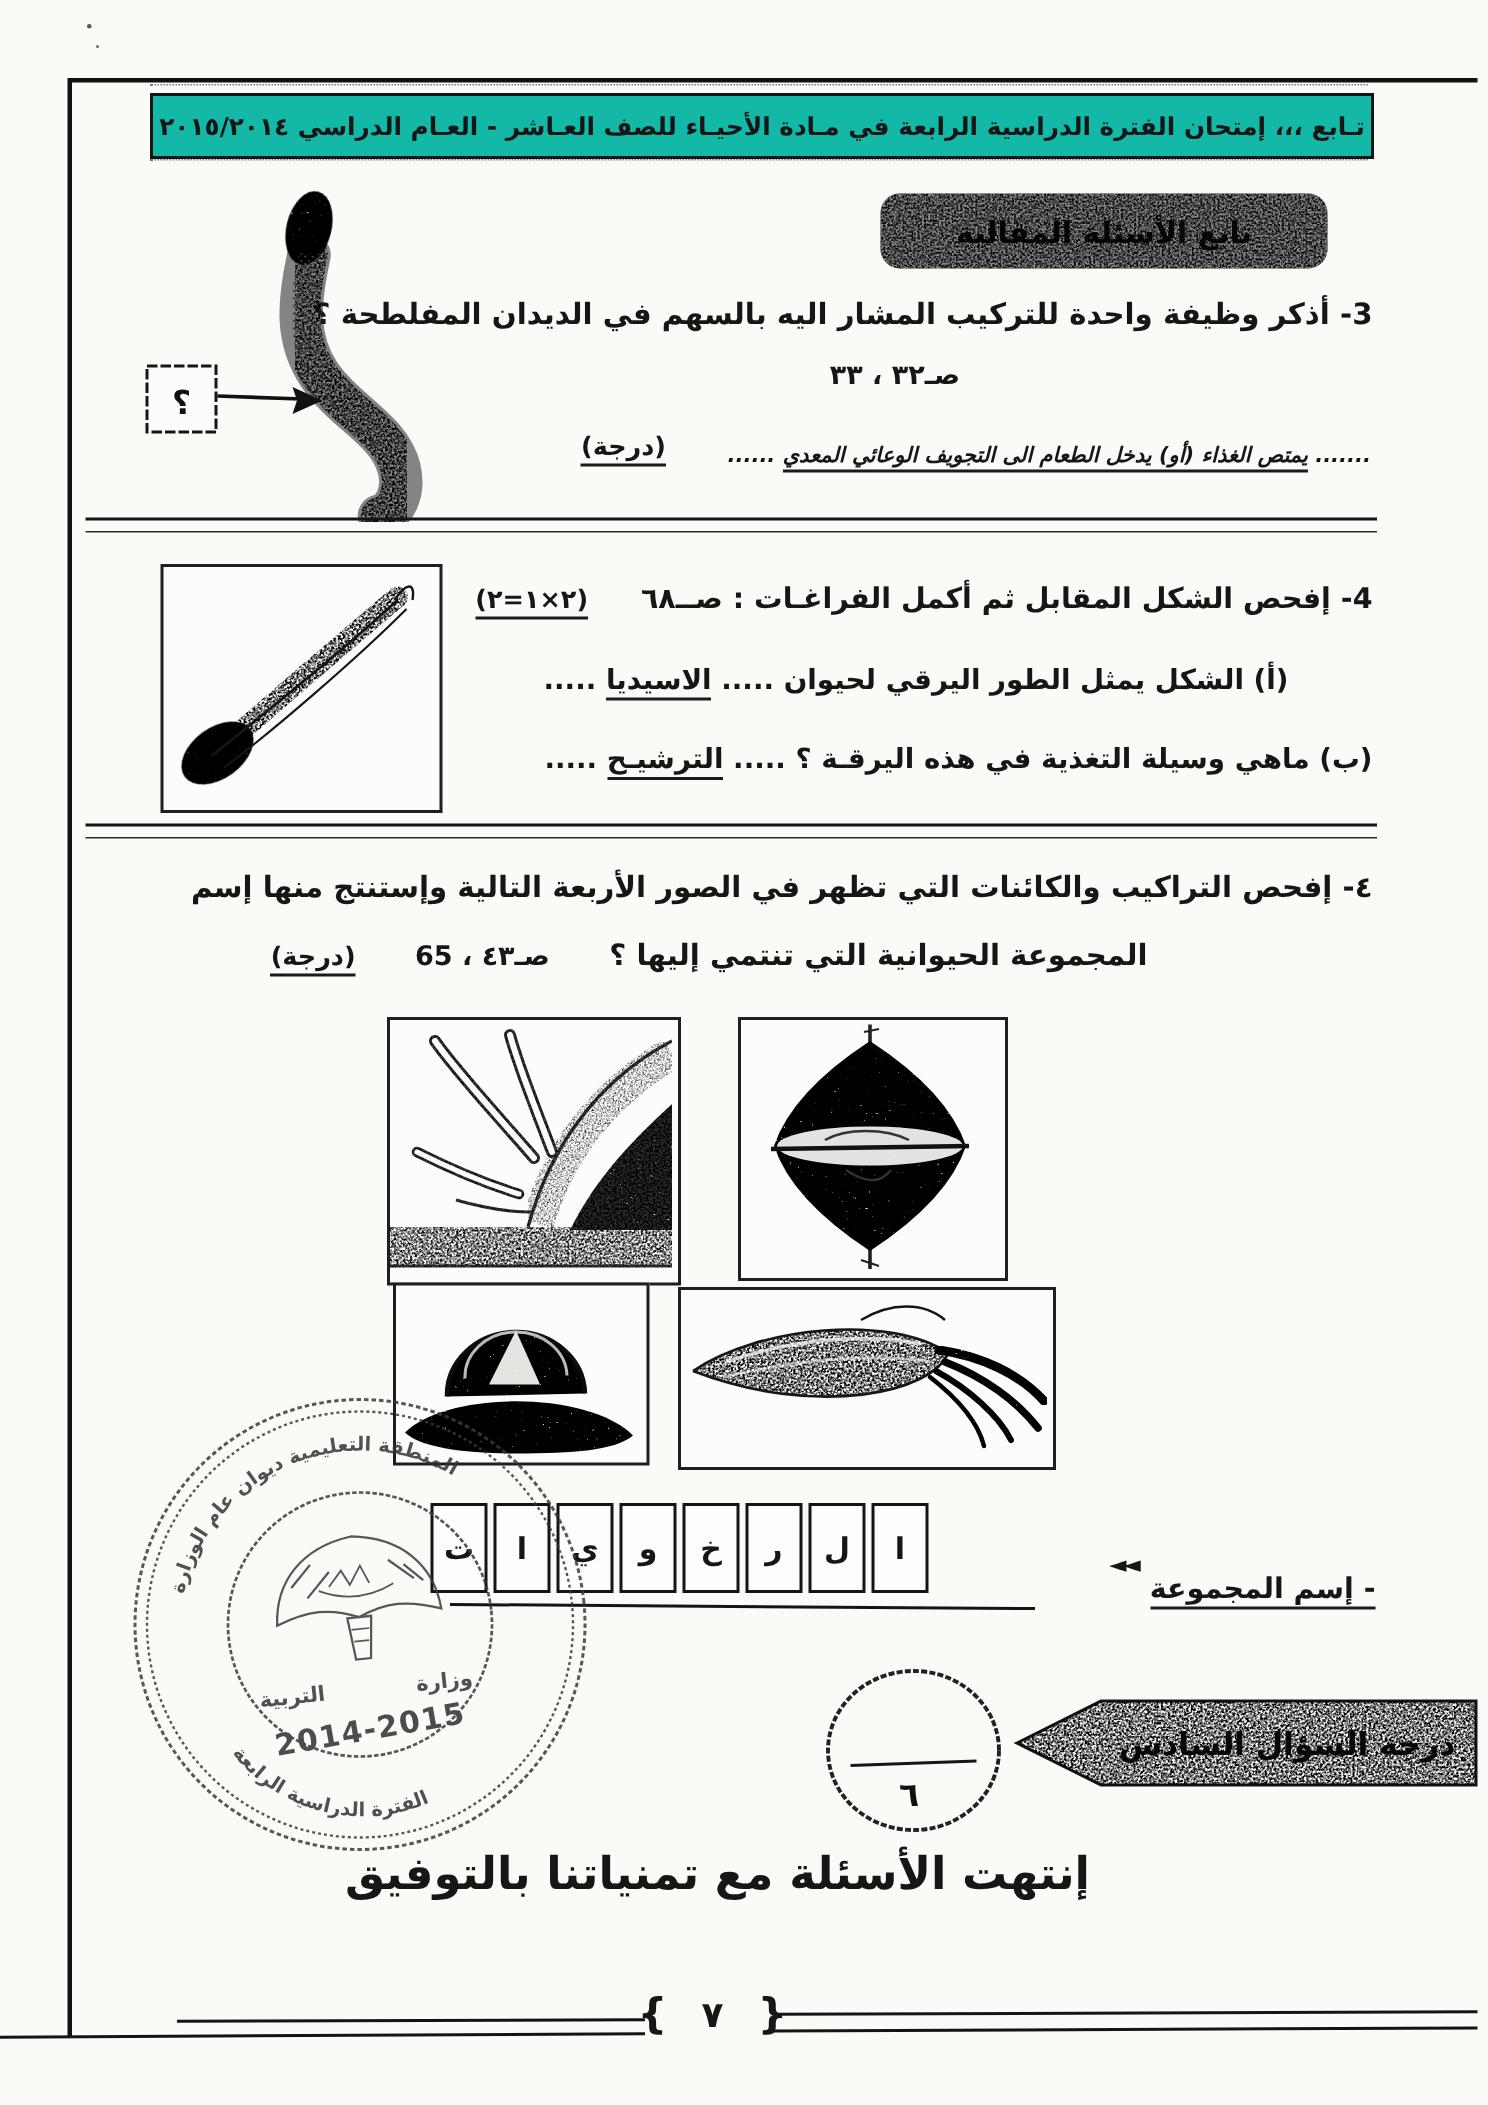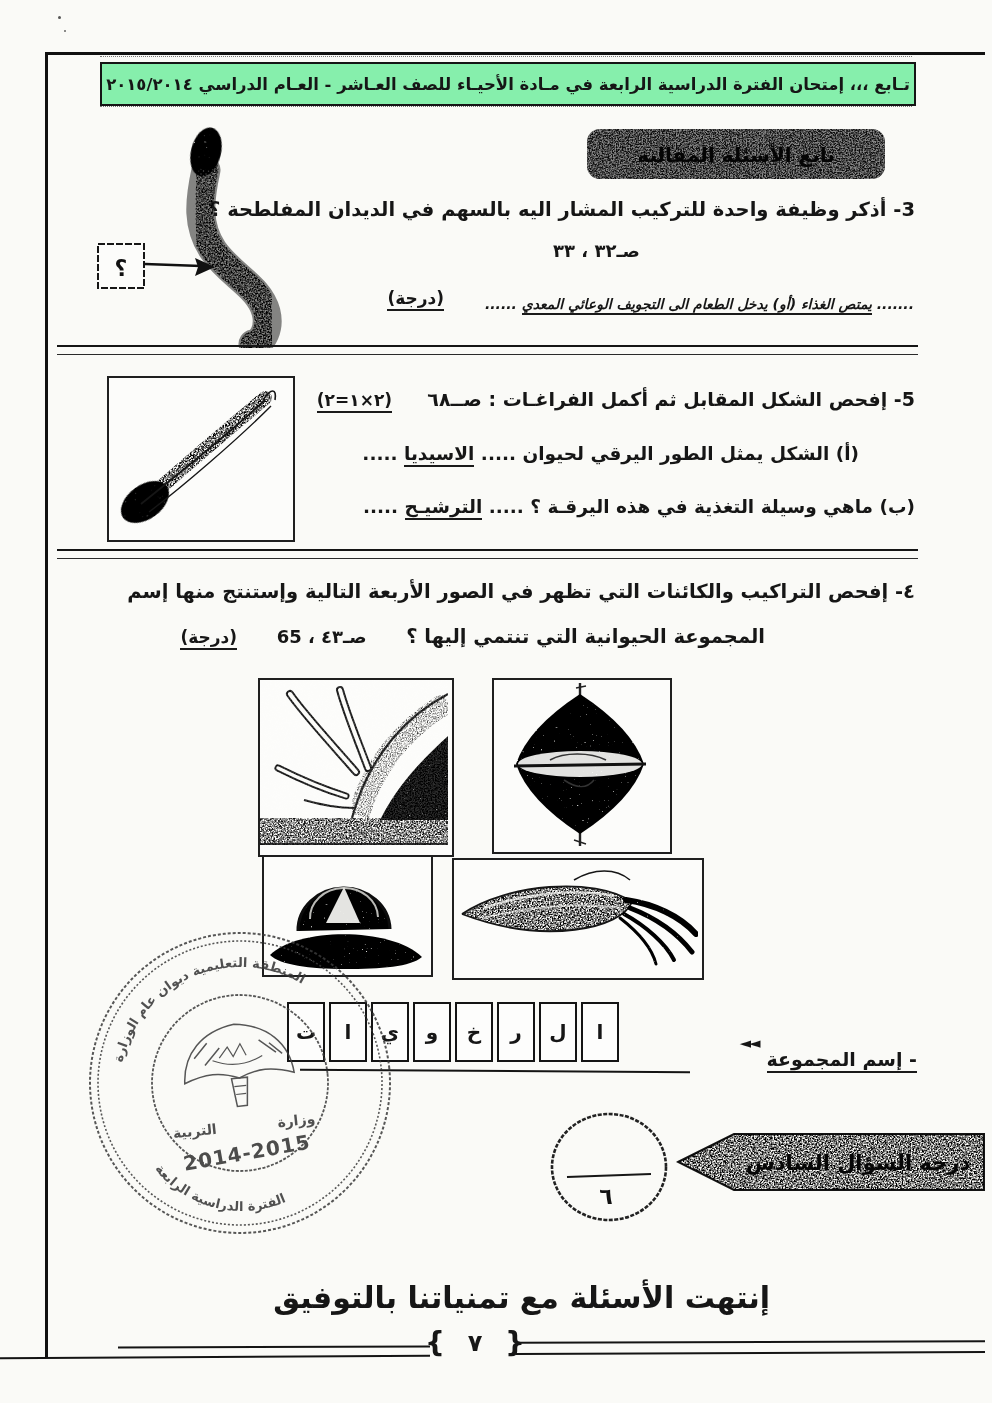--- a/index.html
+++ b/index.html
@@ -50,21 +50,21 @@
         <circle cx="3.5" cy="3" r="0.7" fill="#5a5a5a"></circle>
     </pattern>
   </defs>
 </svg>
 
 <div class="abs" style="left:47px;top:52px;width:938px;height:3px;background:#111;"></div>
 <div class="abs" style="left:45px;top:52px;width:3px;height:1306px;background:#111;"></div>
 <div class="abs" style="left:58px;top:16px;width:3px;height:3px;background:#555;border-radius:50%;"></div>
 <div class="abs" style="left:64px;top:30px;width:2px;height:2px;background:#666;border-radius:50%;"></div>
 
-<div class="abs" style="left:100px;top:62px;width:812px;height:40px;border:2px solid #151515;background:#86efac;
+<div class="abs" style="left:100px;top:62px;width:812px;height:40px;border:2px solid #151515;background:#14b8a6;
             display:flex;align-items:center;justify-content:center;">
   <div class="ar" style="font-size:16.5px;">تـابع ،،، إمتحان الفترة الدراسية الرابعة في مـادة الأحيـاء للصف العـاشر - العـام الدراسي ٢٠١٥/٢٠١٤</div>
 </div>
 <div class="abs" style="left:100px;top:56px;width:812px;border-top:1px dotted #777;"></div>
 <div class="abs" style="left:100px;top:106px;width:812px;border-top:1px dotted #777;"></div>
 
 <svg class="abs" style="left:585px;top:127px;" width="302" height="54" viewBox="0 0 302 54">
   <rect x="2" y="2" width="298" height="50" rx="13" fill="#0d0d0d"></rect>
   <rect x="2" y="2" width="298" height="50" rx="13" filter="url(#fWhite)" opacity="0.5" fill="#000"></rect>
   <text x="151" y="35" text-anchor="middle" direction="rtl" font-size="20" font-weight="bold" fill="#050505">تابع الأسئلة المقالية</text>
@@ -95,21 +95,21 @@
 <div class="frame" style="left:107px;top:376px;width:184px;height:162px;">
   <svg width="180" height="158" viewBox="0 0 180 158">
     <path d="M24,134 C44,116 118,52 156,20" fill="none" stroke="#444" stroke-width="14" stroke-linecap="round" filter="url(#fMid)"></path>
     <ellipse cx="36" cy="124" rx="27" ry="17" transform="rotate(-36 36 124)" fill="#222" filter="url(#fDark)"></ellipse>
     <path d="M32,126 C62,102 122,54 156,22" fill="none" stroke="#161616" stroke-width="1.8"></path>
     <path d="M40,134 C72,110 128,62 162,28" fill="none" stroke="#161616" stroke-width="1.4"></path>
     <path d="M154,22 C162,10 168,10 166,22" fill="none" stroke="#161616" stroke-width="1.6"></path>
   </svg>
 </div>
 <div class="abs ar" style="right:77px;top:388px;font-size:19px;">
-  <span>5- إفحص الشكل المقابل ثم أكمل الفراغـات : صــ٦٨</span>
+  <span>4- إفحص الشكل المقابل ثم أكمل الفراغـات : صــ٦٨</span>
   <span style="display:inline-block;width:22px;"></span>
   <span class="uln" style="font-size:17px;">(٢×١=٢)</span>
 </div>
 <div class="abs ar" style="right:133px;top:443px;font-size:18.5px;">
   <span>(أ) الشكل يمثل الطور اليرقي لحيوان .....</span>
   <span> </span>
   <span class="uln">الاسيديا</span>
   <span> </span>
   <span>.....</span>
 </div>
@@ -237,21 +237,21 @@
   <line x1="18" y1="66" x2="102" y2="63" stroke="#161616" stroke-width="2"></line>
   <text x="57" y="93" text-anchor="middle" font-size="22" font-weight="bold" fill="#111">٦</text>
 </svg>
 
 <svg class="abs" style="left:676px;top:1124px;" width="312" height="78" viewBox="0 0 312 78">
   <polygon points="2,38 58,10 308,10 308,66 58,66" fill="#f6f6f3" stroke="#141414" stroke-width="2"></polygon>
   <polygon points="2,38 58,10 308,10 308,66 58,66" fill="#000" filter="url(#fMid)"></polygon>
   <text x="182" y="46" text-anchor="middle" direction="rtl" font-size="21" font-weight="bold" fill="#070707">درجة السؤال السادس</text>
 </svg>
 
-<div class="abs ar" style="left:230px;top:1232px;width:540px;text-align:right;font-size:30px;margin-top:48px;">إنتهت الأسئلة مع تمنياتنا بالتوفيق</div>
+<div class="abs ar" style="left:230px;top:1232px;width:540px;text-align:left;font-size:30px;">إنتهت الأسئلة مع تمنياتنا بالتوفيق</div>
 
 <div class="abs hline" style="left:118px;top:1346px;width:312px;transform:rotate(-0.2deg);"></div>
 <div class="abs hline" style="left:0px;top:1356px;width:430px;transform:rotate(-0.3deg);"></div>
 <div class="abs hline" style="left:516px;top:1341px;width:469px;transform:rotate(-0.2deg);"></div>
 <div class="abs hline" style="left:516px;top:1352px;width:469px;transform:rotate(-0.25deg);"></div>
 <div class="abs" style="left:425px;top:1326px;width:100px;display:flex;justify-content:space-between;align-items:center;font-weight:bold;">
   <span style="font-size:28px;">{</span>
   <span style="font-size:24px;">٧</span>
   <span style="font-size:28px;">}</span>
 </div>

